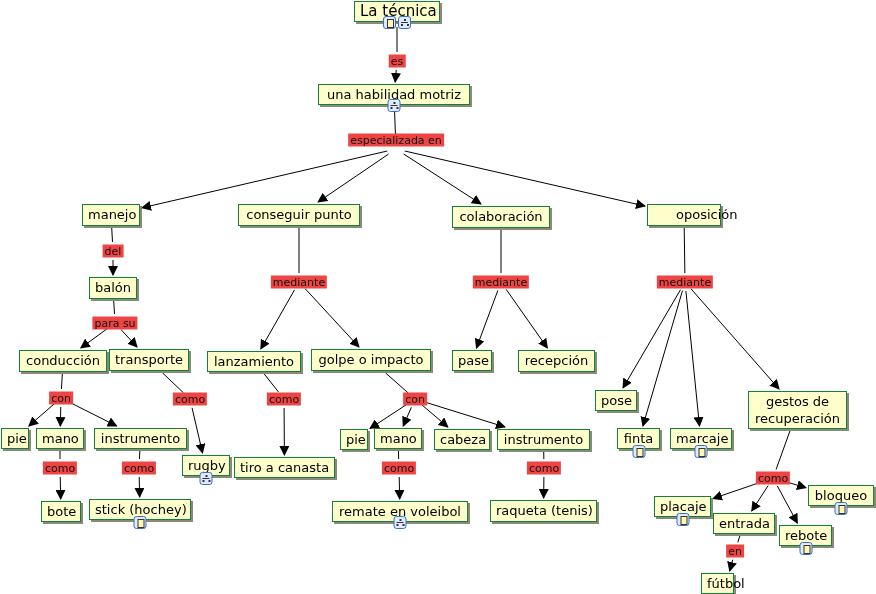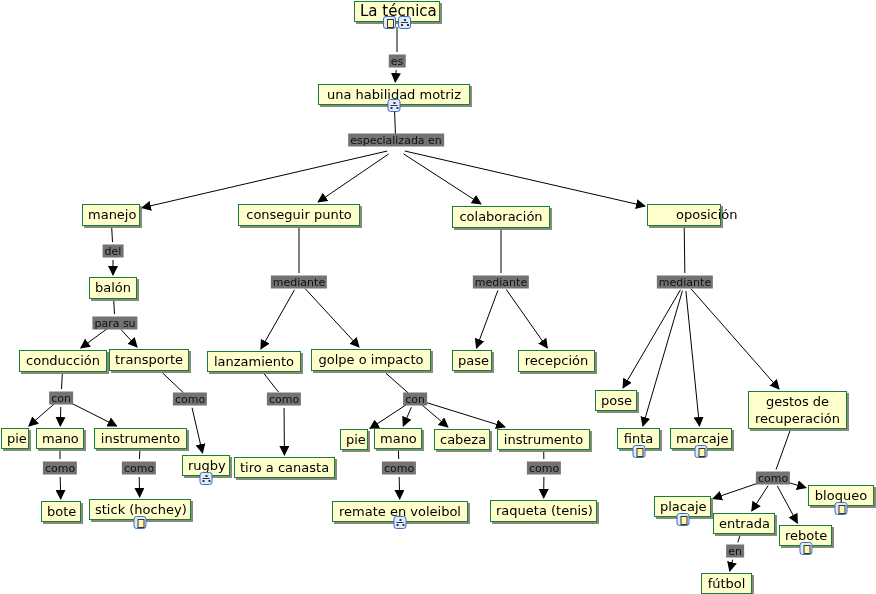--- a/index.html
+++ b/index.html
@@ -3,21 +3,21 @@
 <meta charset="utf-8">
 <style>
   html, body { margin:0; padding:0; background:#ffffff; }
   #canvas { position:relative; width:876px; height:594px; overflow:hidden; background:#fff;
     font-family:"DejaVu Sans", sans-serif; }
   svg#links { position:absolute; left:0; top:0; width:876px; height:594px; }
   .node { position:absolute; background:#ffffcc; border:1px solid #15803d; box-shadow:2px 2px 0 #8a8a7a;
     font-size:13px; color:#000; text-align:center; line-height:17px; padding:1px 5px; white-space:nowrap;
     box-sizing:border-box; }
   .node.big { font-size:15px; }
-  .lbl { position:absolute; font-size:11px; color:#111; background:#737373; padding:0 2px; white-space:nowrap;
+  .lbl { position:absolute; font-size:11px; color:#111; background:#ef4444; padding:0 2px; white-space:nowrap;
     transform:translate(-50%,-50%); }
   .icons { position:absolute; display:flex; gap:2px; transform:translateX(-50%); }
   .ic { width:13px; height:13px; border:1px solid #3a6fc4; border-radius:3px; background:#dfeaff;
     box-sizing:border-box; position:relative; }
   .ic.doc::before { content:""; position:absolute; left:3px; top:2px; width:5px; height:7px; border:1px solid #333; background:#fff8b0; }
   .ic.map::before { content:""; position:absolute; left:5px; top:2px; width:2px; height:2px; background:#333; box-shadow:-3px 5px 0 #333, 3px 5px 0 #333; }
   .ic.map::after { content:""; position:absolute; left:2px; top:5px; width:7px; height:2px; border-top:1px solid #333; }
 </style>
 </head>
 <body>
@@ -156,14 +156,14 @@
     </div>
     <div class="node" style="left: 713px; top: 513px; width: 62px; min-height: 20px;"><span>entrada</span></div>
     <div class="node" style="left: 779px; top: 525px; width: 53px; min-height: 18px;"><span>rebote</span></div>
     <div class="icons" style="left: 805.5px; top: 542px;">
       <span class="ic doc"></span>
     </div>
     <div class="node" style="left: 808px; top: 485px; width: 66px; min-height: 18px;"><span>bloqueo</span></div>
     <div class="icons" style="left: 841px; top: 502px;">
       <span class="ic doc"></span>
     </div>
-    <div class="node" style="left: 701px; top: 573px; width: 51px; min-height: 20px;"><span>fútbol</span></div>
+    <div class="node" style="left: 701px; top: 573px; width: 33px; min-height: 20px;"><span>fútbol</span></div>
   </div>
 
 </body></html>

